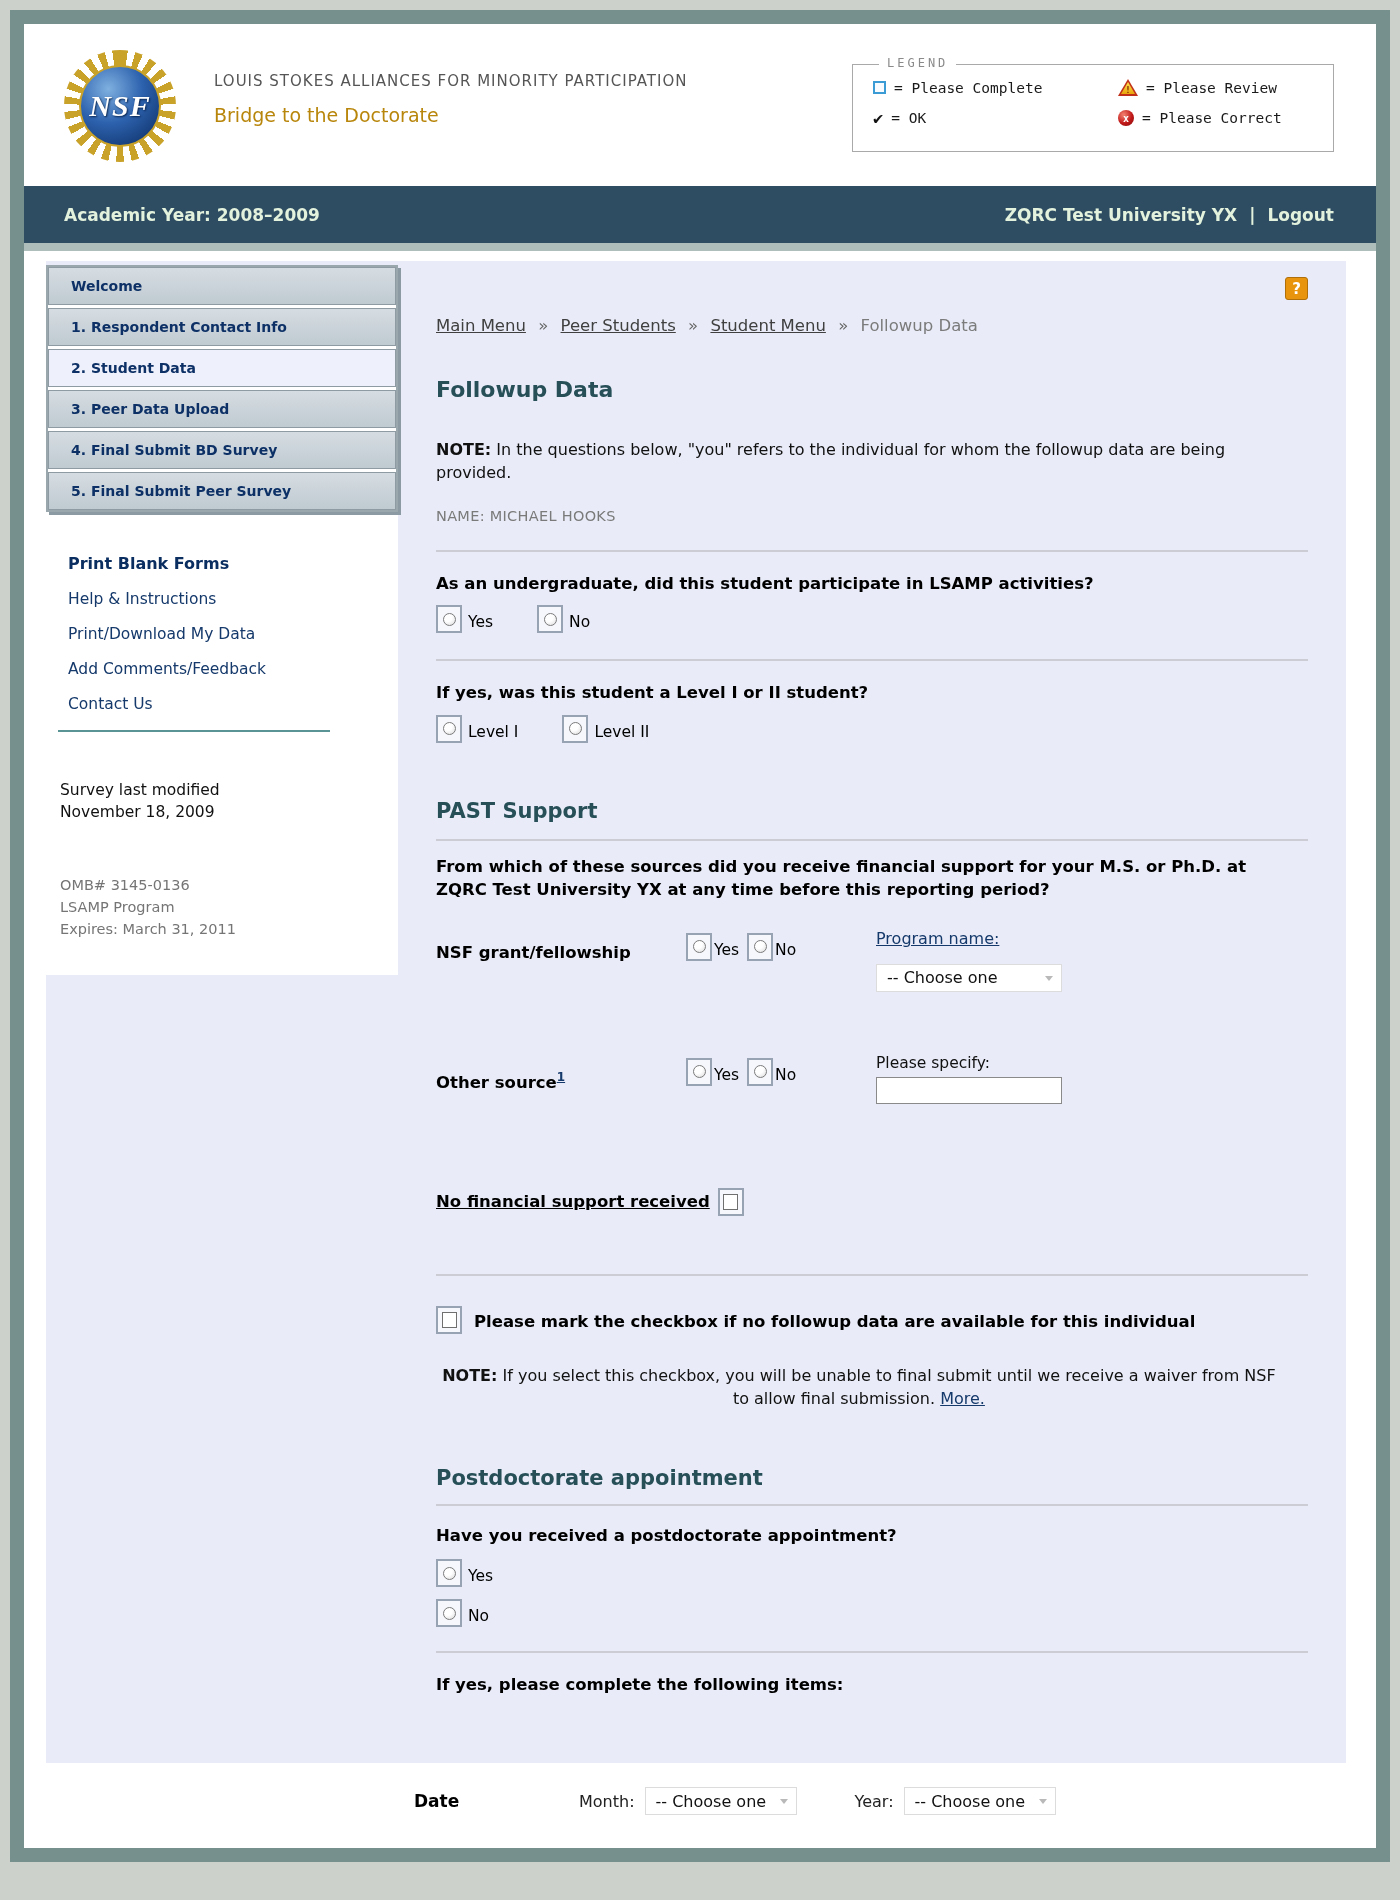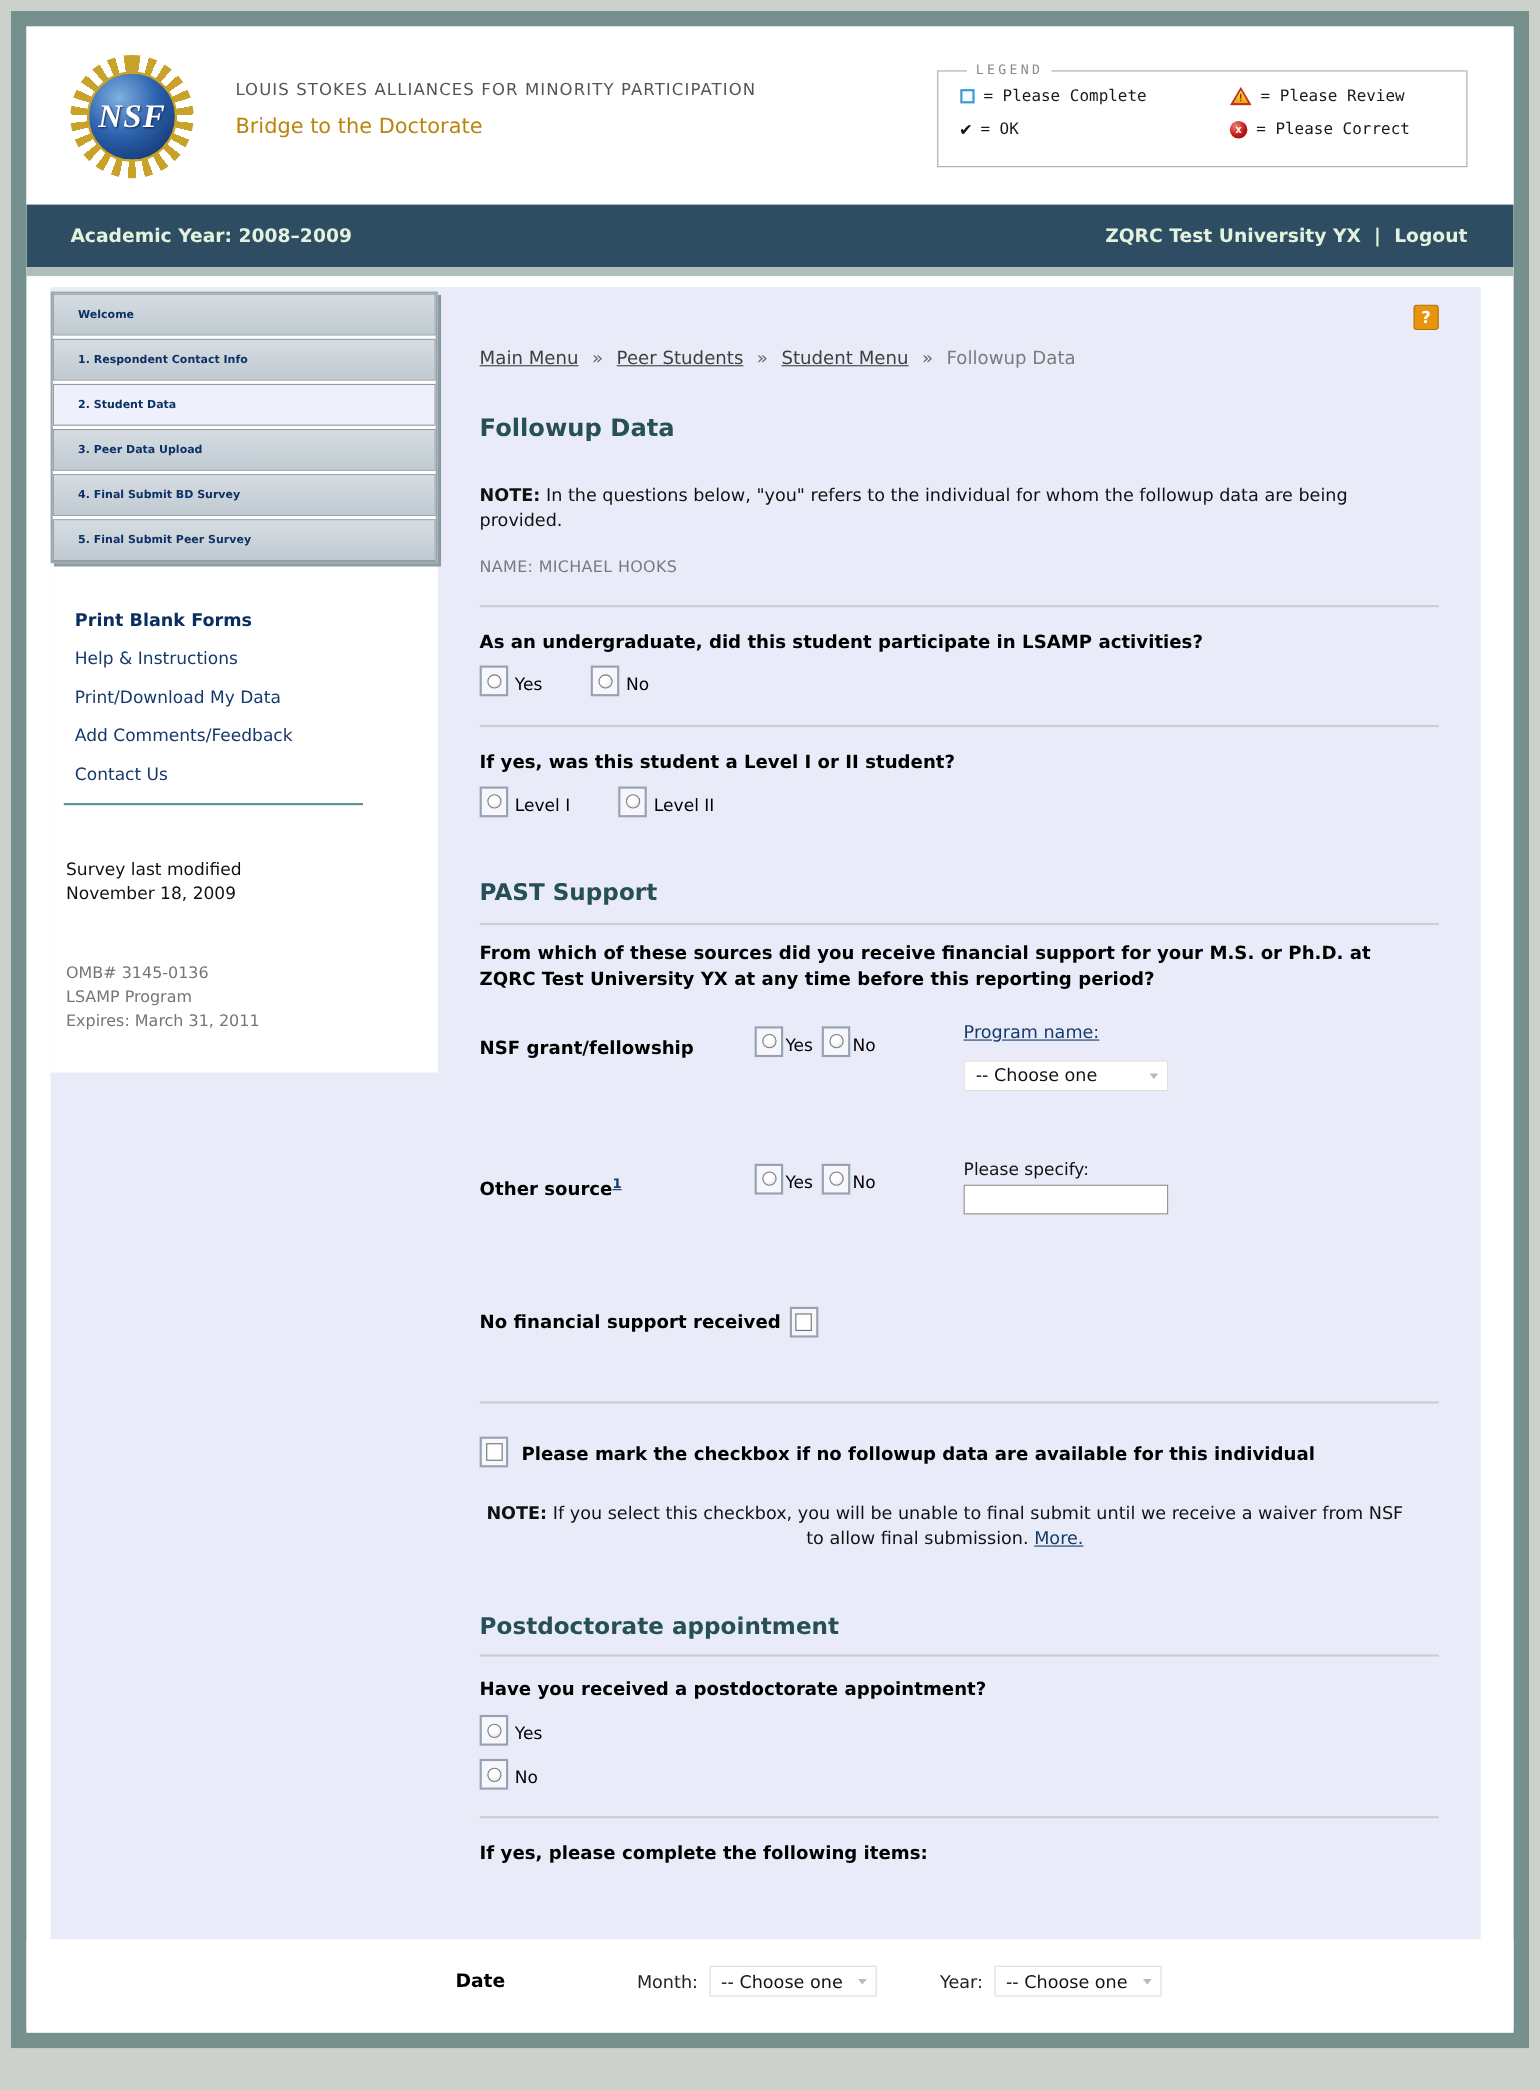--- a/index.html
+++ b/index.html
@@ -47,21 +47,21 @@
   .topbar-edge { height:8px; background:#aebfbb; }
 
   
   .main-area { margin:10px 30px 0 22px; background:#e9ecf8; position:relative; min-height:1502px;
     padding-left:352px; }
 
   .sidebar { position:absolute; left:0; top:4px; width:352px; background:#ffffff; padding-bottom:34px; }
   .menu { border:2px solid #9aa8ae; box-shadow:3px 3px 0 #8c9ba3; background:#fff; }
   .menu-item { height:38px; margin-bottom:3px; display:flex; align-items:center; padding-left:22px;
     background:linear-gradient(#d6dde2, #bfcad1); border:1px solid #8f9ba3;
-    font-size:10px; font-weight:700; color:#0d3166; cursor:pointer; }
+    font-size:14px; font-weight:700; color:#0d3166; cursor:pointer; }
   .menu-item:last-child { margin-bottom:0; }
   .menu-item.active { background:#eef0fb; }
   .side-links { padding:42px 0 0 22px; }
   .side-links a { display:block; margin-bottom:17px; color:#15396b; text-decoration:none; font-size:15.5px; }
   .side-links a.strong { font-weight:700; color:#0b2e61; font-size:16px; }
   .side-divider { margin:10px 0 0 12px; width:272px; border-top:2px solid #5a9494; }
   .last-modified { margin:48px 0 0 14px; font-size:15.5px; color:#111; line-height:1.4; }
   .omb { margin:52px 0 0 14px; font-size:14.5px; color:#757575; line-height:1.5; }
 
   
@@ -97,21 +97,21 @@
   .fin-opts .opt .lbl { margin-left:2px; }
   .fin-right { margin-left:20px; }
   .fin-right a.plink { color:#15396b; font-size:16px; text-decoration:underline; }
   .fin-right .specify-lbl { font-size:15.5px; color:#111; }
   .select { margin-top:16px; width:186px; height:28px; background:#fff; border:1px solid #dcdcdc;
     display:flex; align-items:center; padding:0 10px; font-size:16px; color:#111; position:relative; cursor:pointer; }
   .select::after { content:""; position:absolute; right:8px; top:11px; border-left:4px solid transparent;
     border-right:4px solid transparent; border-top:5px solid #b9b9b9; }
   .text-input { margin-top:5px; width:186px; height:27px; border:1px solid #8a8a8a; background:#fff;
     font-size:15px; padding:0 6px; font-family:"DejaVu Sans", sans-serif; }
-  .fin-row.nosupport { margin-top:84px; align-items:center; }
+  .fin-row.nosupport { margin-top:84px; align-items:center;text-decoration:underline; }
   .fin-row.nosupport .fin-label { width:auto; padding-top:0; }
   .fin-row.nosupport .rbox { margin-left:8px; }
 
   .waiver-row { margin-top:30px; display:flex; align-items:flex-end; }
   .waiver-row .rbox { flex:0 0 auto; }
   .waiver-row .lbl { font-size:16.5px; font-weight:700; margin-left:12px; padding-bottom:3px; }
   .note a { color:#15396b; text-decoration:underline; }
 
   .yn-col .opt { margin-top:12px; }
 

